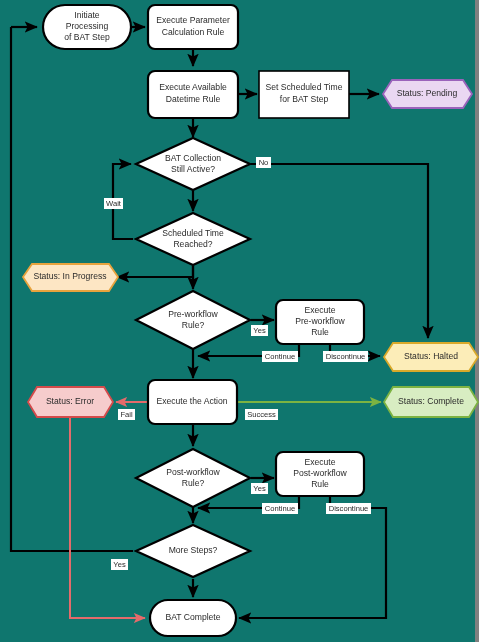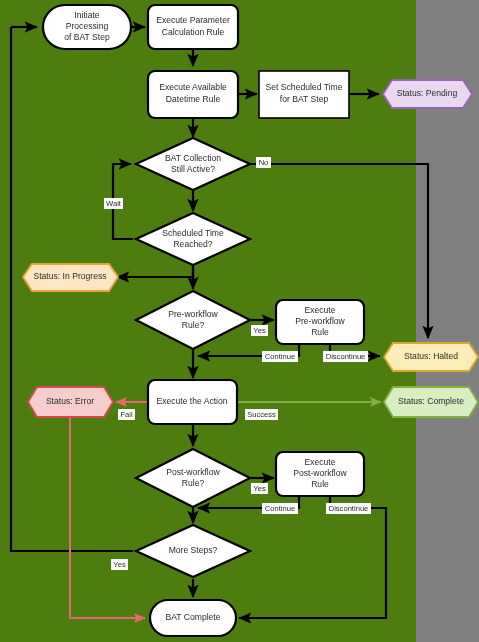--- a/index.html
+++ b/index.html
@@ -8,23 +8,23 @@
     background: #808080;
   }
   body {
     width: 479px;
     height: 642px;
     overflow: hidden;
     font-family: "Liberation Sans", sans-serif;
   }
   #flowchart-root {
     position: relative;
-    width: 416px;
+    width: 475px;
     height: 642px;
-    background: #4d7c0f;
+    background: #0f766e;
   }
   svg#diagram {
     display: block;
     width: 479px;
     height: 642px;
   }
   .node-label {
     font-family: "Liberation Sans", sans-serif;
     font-size: 8.6px;
     fill: #2b2b2b;

